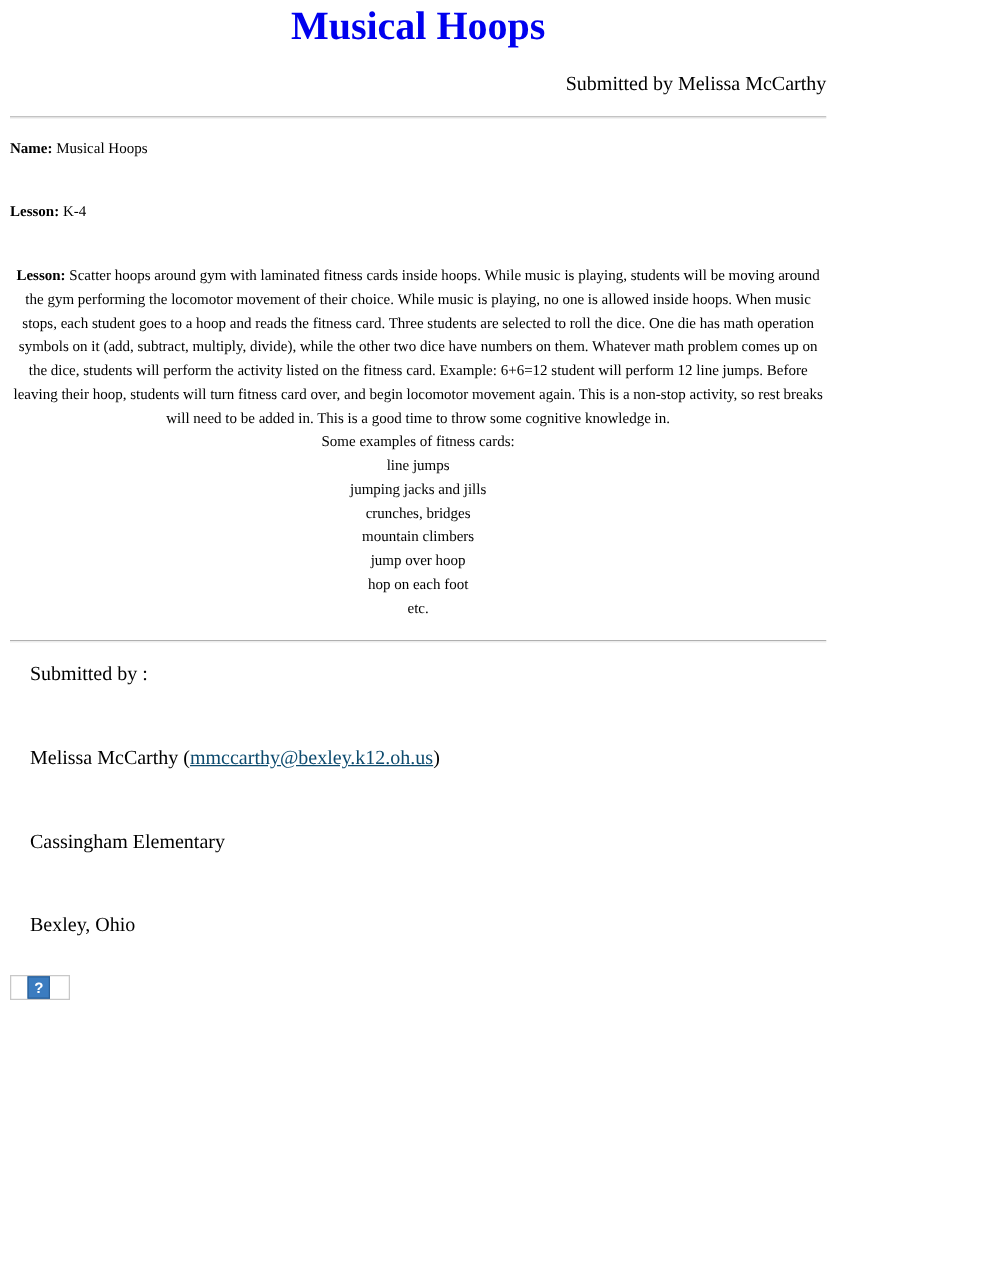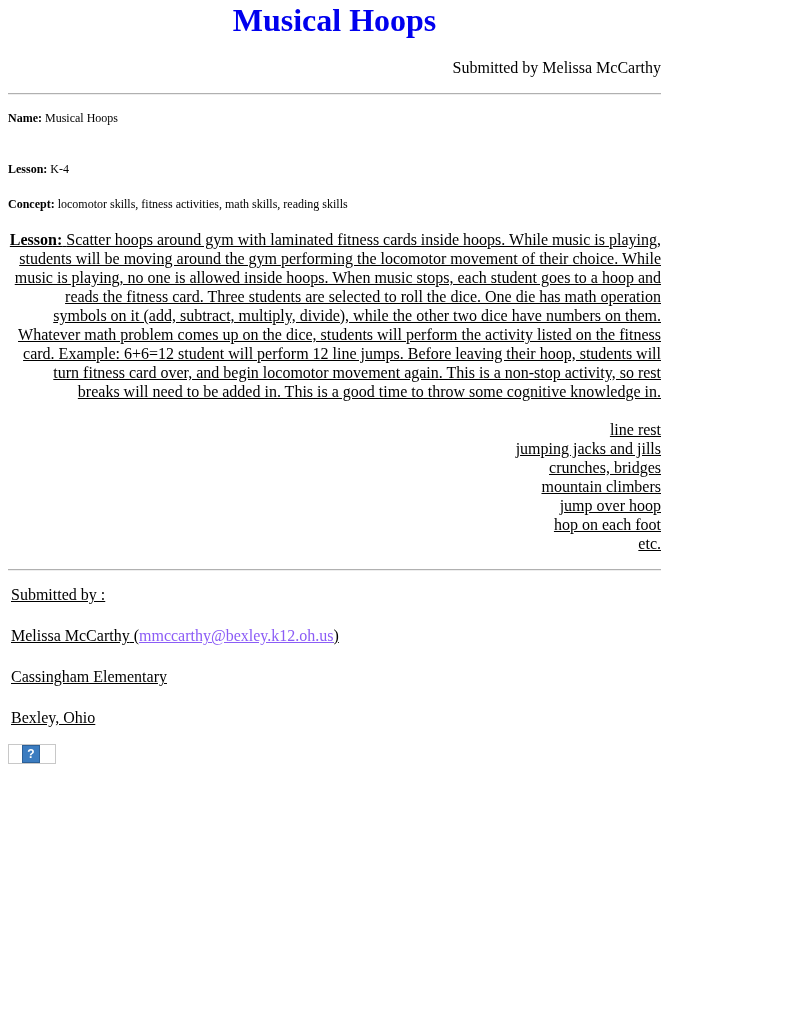--- a/index.html
+++ b/index.html
@@ -58,33 +58,31 @@
   .spacer {
     height: 16px;
   }
   .label {
     font-weight: bold;
   }
   p.lesson {
     margin: 0;
     padding: 0;
     line-height: 19px;
-    font-size: 16px;
-    text-align: right;
-    text-decoration: underline;
+    font-size: 12px;
+    text-align: center;
   }
   p.footline {
-    margin: 3px;
+    margin: 16px;
     padding: 0;
     line-height: 19px;
     font-size: 16px;
-    text-decoration: underline;
   }
   a.email {
-    color: #8b5cf6;
+    color: #0c4a6e;
     text-decoration: underline;
   }
   .broken-image {
     display: inline-block;
     width: 46px;
     height: 18px;
     border: 1px solid #c8c8c8;
     background: #ffffff;
     margin-top: 14px;
     position: relative;
@@ -130,31 +128,27 @@
   <div class="spacer"></div>
 
   <div class="spacer"></div>
 
   <p class="field">
     <span class="label">Lesson:</span>
     <span>K-4</span>
   </p>
   <div class="spacer"></div>
 
-  <p class="field">
-    <span class="label">Concept:</span>
-    <span>locomotor skills, fitness activities, math skills, reading skills</span>
-  </p>
   <div class="spacer"></div>
 
   <p class="lesson">
     <span class="label">Lesson:</span>
     <span>Scatter hoops around gym with laminated fitness cards inside hoops. While music is playing, students will be moving around the gym performing the locomotor movement of their choice. While music is playing, no one is allowed inside hoops. When music stops, each student goes to a hoop and reads the fitness card. Three students are selected to roll the dice. One die has math operation symbols on it (add, subtract, multiply, divide), while the other two dice have numbers on them. Whatever math problem comes up on the dice, students will perform the activity listed on the fitness card. Example: 6+6=12 student will perform 12 line jumps. Before leaving their hoop, students will turn fitness card over, and begin locomotor movement again. This is a non-stop activity, so rest breaks will need to be added in. This is a good time to throw some cognitive knowledge in.</span><br>
-    <br>
-    <span>line rest</span><br>
+    <span>Some examples of fitness cards:</span><br>
+    <span>line jumps</span><br>
     <span>jumping jacks and jills</span><br>
     <span>crunches, bridges</span><br>
     <span>mountain climbers</span><br>
     <span>jump over hoop</span><br>
     <span>hop on each foot</span><br>
     <span>etc.</span>
   </p>
 
   <hr class="rule rule-bottom">
 

